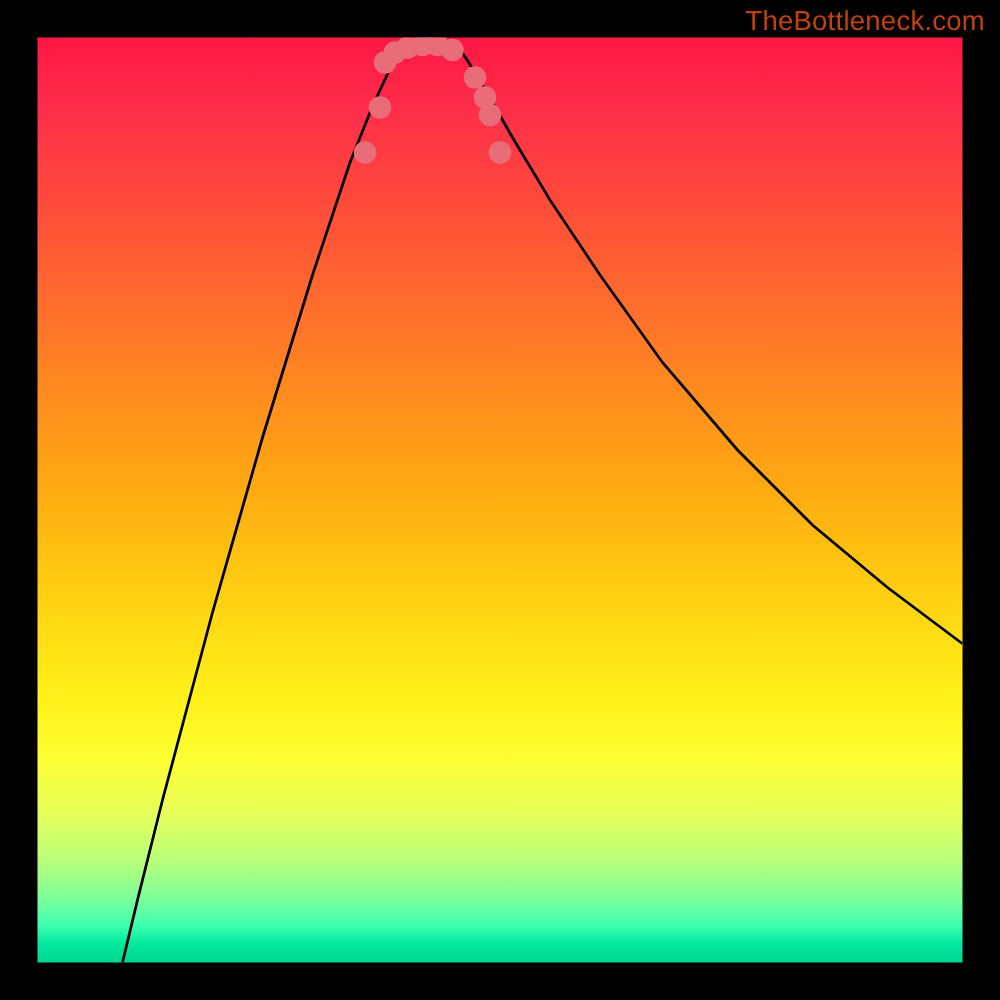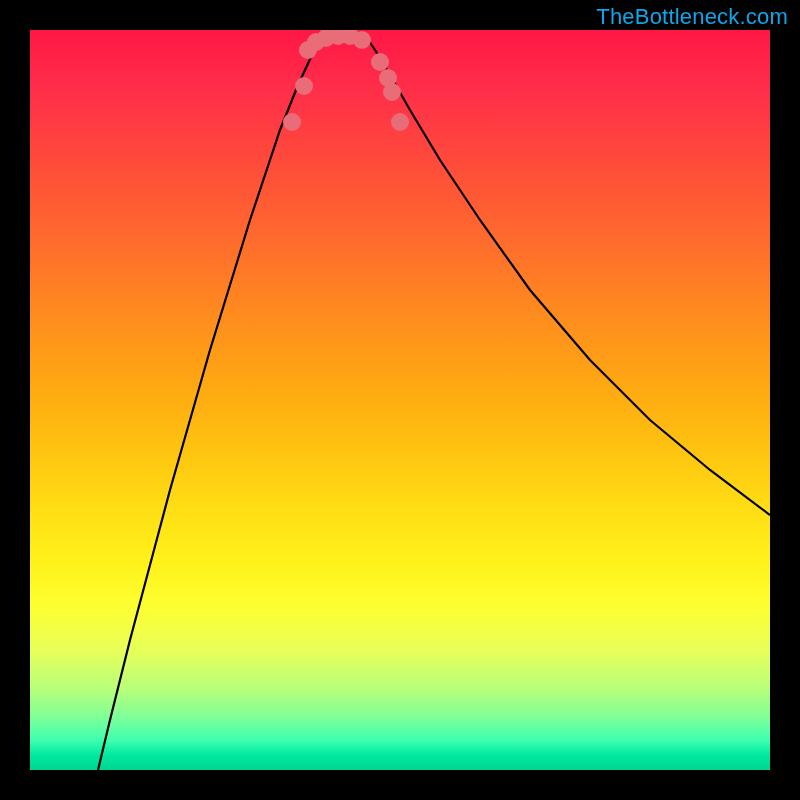--- a/index.html
+++ b/index.html
@@ -10,21 +10,21 @@
     position: relative;
     font-family: Arial, sans-serif;
     overflow: hidden;
   }
   .watermark {
     position: absolute;
     top: 4px;
     right: 12px;
     font-size: 22px;
     font-weight: 500;
-    color: #0ea5e9;
+    color: #c2410c;
     z-index: 50;
     letter-spacing: 0.2px;
   }
   .plot-area {
     position: absolute;
     left: 30px;
     top: 30px;
     width: 740px;
     height: 740px;
     background: linear-gradient(to bottom,

